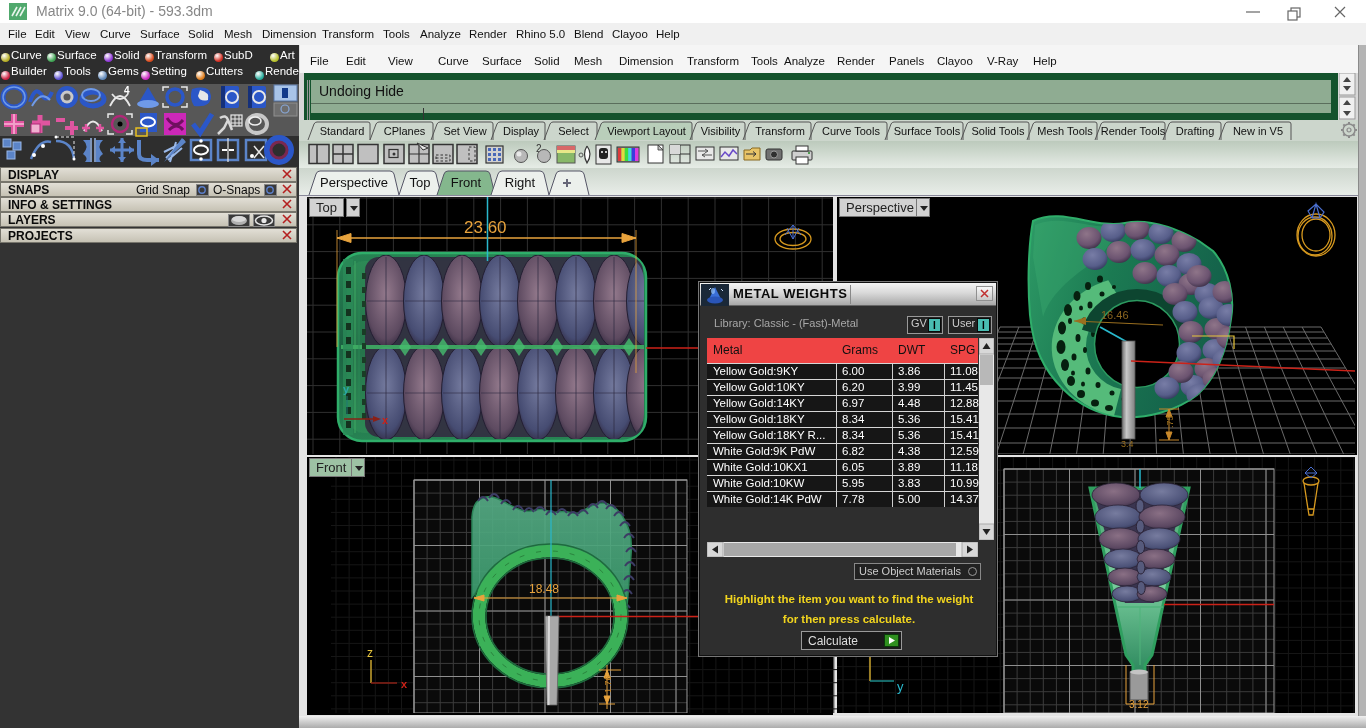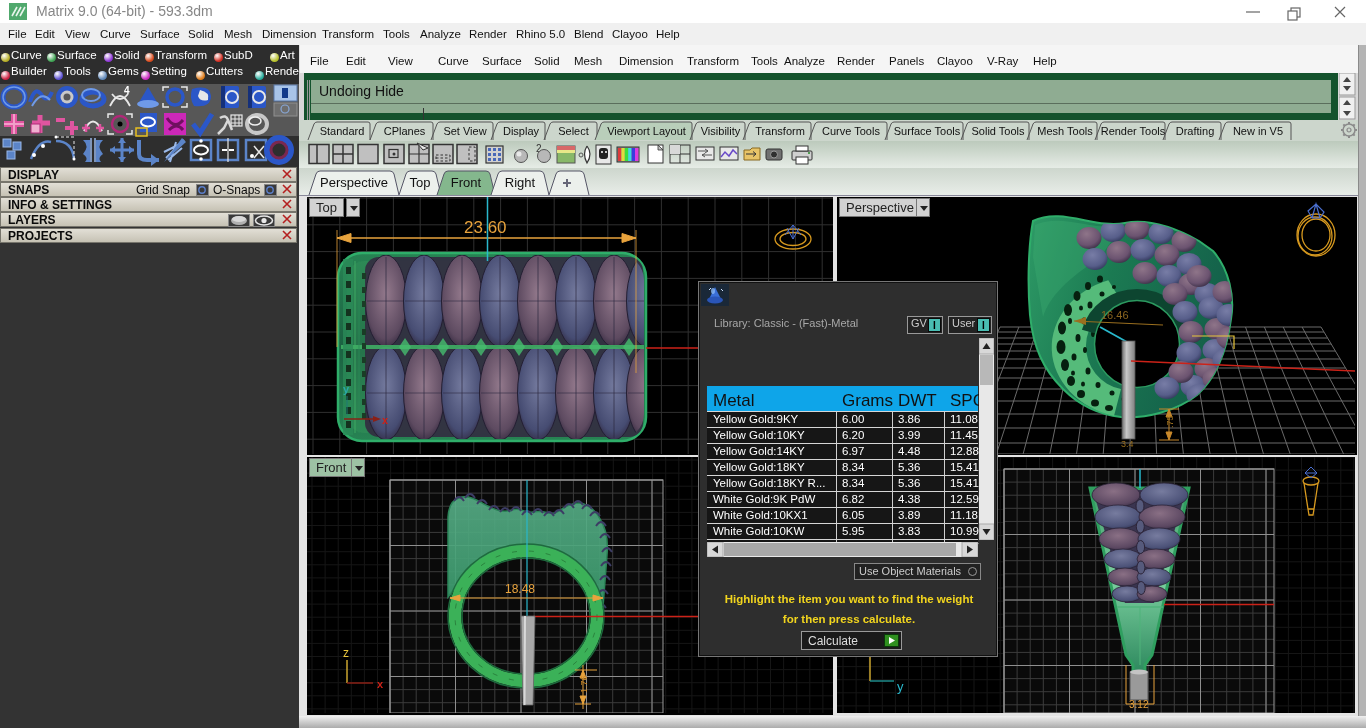--- a/index.html
+++ b/index.html
@@ -31,35 +31,35 @@
 #rcmd .l2 { position:absolute; left:8px; top:27px; font-size:14px; font-weight:bold; color:#111;margin-top:40px; }
 #rcmd .grip { position:absolute; left:-4px; top:0px; width:3px; height:46px; border-left:1px solid #999; border-right:1px solid #999; }
 #cmdsb { left:1040px; top:28px; width:17px; height:47px; }
 #rtabs { left:0; top:75px; width:1059px; height:21px; background:#ccd6cc; }
 #rtoolbar { left:0; top:96px; width:1059px; height:27px; background:linear-gradient(#bccabc,#e6ece6); }
 #vptabs { left:0; top:123px; width:1059px; height:28px; background:linear-gradient(#cdd6cd,#e9eee9); }
 #vpregion { left:0; top:151px; width:1059px; height:520px; background:#e4e4e4; }
 .vp { position:absolute; background:#000; }
 #vptl { left:8px;  top:1px; width:526px; height:258px; }
 #vptr { left:538px; top:1px; width:520px; height:258px; }
-#vpbl { left:8px;  top:261px; width:526px; height:258px; }
+#vpbl { left:8px;  top:261px; width:526px; height:258px;padding-left:24px; }
 #vpbr { left:538px; top:261px; width:518px; height:256px; }
 .vplabel { position:absolute; z-index:5; height:19px; background:#d2d2d2; border:1px solid #777; font-size:13px; color:#222; padding:1px 6px 0 6px; }
 .vpdd { position:absolute; z-index:5; width:14px; height:19px; background:#d2d2d2; border:1px solid #777; }
 .vpdd:after { content:""; position:absolute; left:3px; top:7px; border:4px solid transparent; border-top:5px solid #222; }
 #bottomstrip { left:299px; top:716px; width:1067px; height:12px; background:linear-gradient(#f0f0f0,#ababab); }
 #rightstrip { left:1358px; top:45px; width:8px; height:671px; background:#b4b4b4; border-left:1px solid #8a8a8a; }
 
 #dlg { left:699px; top:282px; width:298px; height:374px; background:#2e2e2e; border:1px solid #111; outline:1px solid #777; z-index:10; }
 #dlgtitle { position:absolute; left:0; top:0; width:296px; height:23px; background:linear-gradient(#f4f4f4 0%,#d9d9d9 45%,#a8a8a8 100%); border-bottom:1px solid #666; }
 #dlgtitle .txt { position:absolute; left:33px; top:3px; font-weight:bold; font-size:14px; letter-spacing:0.5px;font-size:13px; color:#0a0a0a; }
 #dlgtitle .sep { position:absolute; left:150px; top:2px; width:1px; height:19px; background:#888; }
 #dlgclose { position:absolute; right:3px; top:3px; width:17px; height:15px; background:linear-gradient(#f8f8f8,#c8c8c8); border:1px solid #909090; }
 .tbl { position:absolute; left:7px; top:55px; width:271px; }
-.thead { height:25px; background:#0ea5e9; color:#111; font-size:17px;margin-top:48px; }
+.thead { height:25px; background:#ef4444; color:#111; font-size:12px; }
 .trow { height:16px; background:#161616; color:#fff; font-size:11.5px; border-top:1px solid #d6d6d6; line-height:15px; }
 .c1 { position:absolute; left:6px; top:0; } .c2 { position:absolute; left:135px; top:0; } .c3 { position:absolute; left:191px; top:0; } .c4 { position:absolute; left:243px; top:0; }
 .colsep { position:absolute; top:0; width:1px; height:100%; background:#cfcfcf; }
 .tgl { position:absolute; height:18px; background:#222; border:1px solid #999; color:#ccc; font-size:11px; }
 .tgl .blk { position:absolute; right:1px; top:1px; width:13px; height:14px; background:#49bdb2; border:1px solid #0a0a0a; color:#000; font-size:10px; font-weight:bold; text-align:center; line-height:14px; }
 </style>
 </head>
 <body>
 <div class="abs" id="titlebar">
   <svg class="abs" style="left:9px;top:3px" width="18" height="17">
@@ -1112,20 +1112,29 @@
       <div class="vpdd" style="left:47px;top:2px"></div>
     <div class="vplabel" style="left:540px;top:2px">Perspective</div>
       <div class="vpdd" style="left:617px;top:2px"></div>
     <div class="vplabel" style="left:10px;top:262px;background:#9dc2a4">Front</div>
       <div class="vpdd" style="left:52px;top:262px;background:#9dc2a4"></div>
   </div>
 </div>
 <div class="abs" id="bottomstrip"></div>
 <div class="abs" id="rightstrip"></div>
 <div class="abs" id="dlg">
+    <div id="dlgtitle">
+      <div class="txt">METAL WEIGHTS</div>
+      <div class="sep"></div>
+      <div id="dlgclose">
+        <svg width="15" height="13">
+          <path d="M4 3 L11 10 M11 3 L4 10" stroke="#c03030" stroke-width="1.5"></path>
+        </svg>
+      </div>
+    </div>
     <svg class="abs" style="left:1px;top:1px" width="28" height="22">
       <rect width="28" height="22" fill="#1a2838"></rect>
       <path d="M14 3 L19 13 Q19 16 14 16 Q9 16 9 13 Z" fill="#3a6fd8"></path>
       <ellipse cx="14" cy="16" rx="8" ry="3.5" fill="#2a55b8"></ellipse>
       <ellipse cx="12" cy="7" rx="2" ry="3" fill="#88b8f8" opacity="0.8"></ellipse>
       <path d="M8 6 L10 4 M20 5 L22 7" stroke="#cfe2ff" stroke-width="1"></path>
     </svg>
     <div style="position:absolute;left:14px;top:34px;font-size:11px;color:#a8a8a8">Library: Classic - (Fast)-Metal</div>
     <div class="tgl" style="left:207px;top:33px;width:36px">&nbsp;GV<span class="blk">I</span></div>
     <div class="tgl" style="left:248px;top:33px;width:44px">&nbsp;User<span class="blk">I</span></div>

